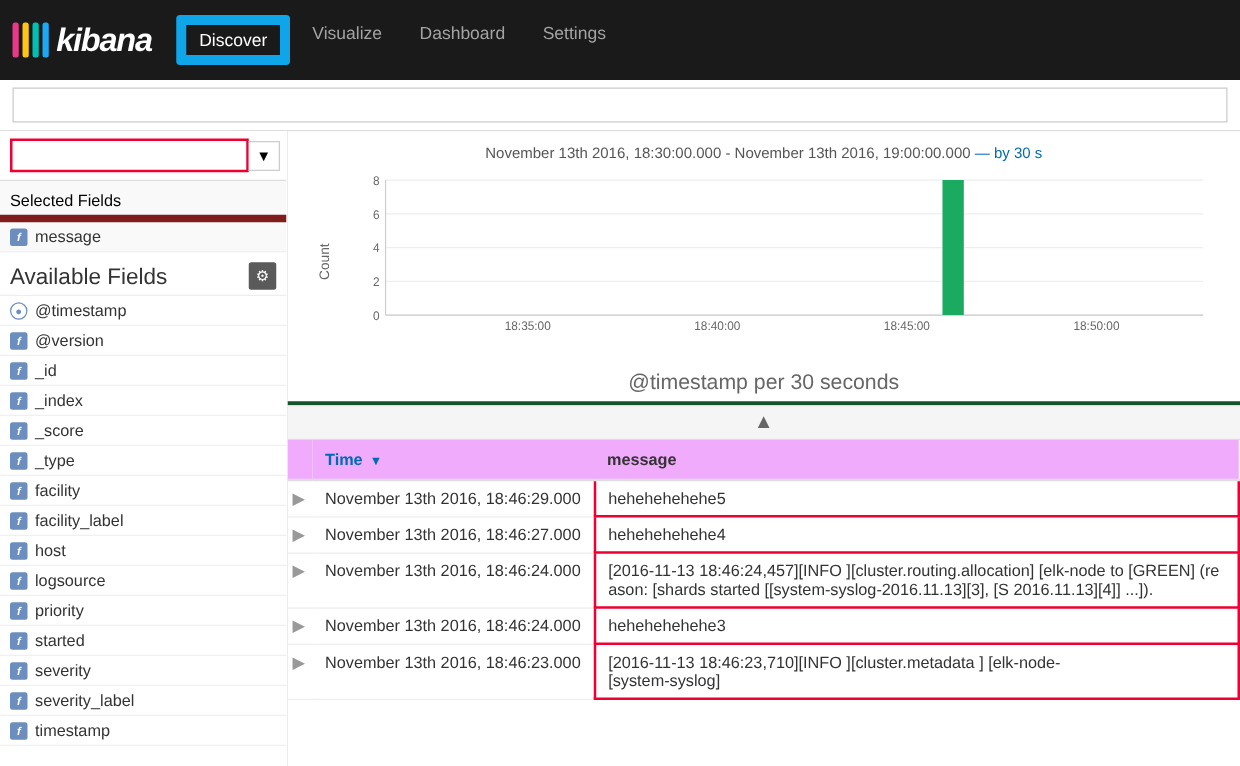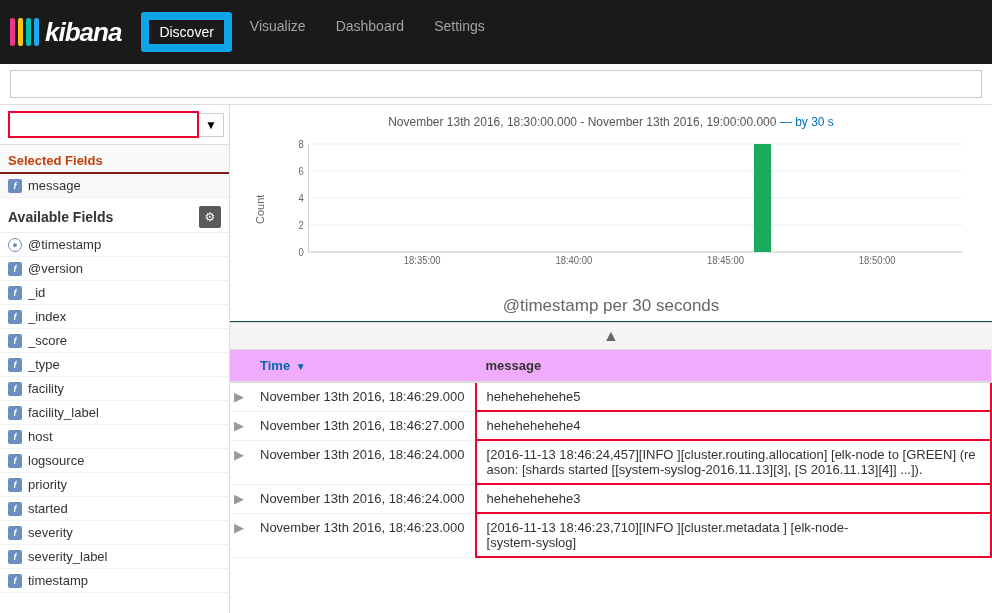--- a/index.html
+++ b/index.html
@@ -109,24 +109,24 @@
       background: none;
       border: none;
       cursor: pointer;
       font-size: 16px;
       color: #666;
       margin-left: 4px;
     }
 
     .sidebar-section-title {
       padding: 8px 8px 4px;
-      font-weight: bold;
+      font-weight: normal;
       font-size: 13px;
-      color: #c2410c;
-      border-bottom: 2px solid #7f1d1d;
+      color: #000000;
+      border-bottom: 6px solid #7f1d1d;
     }
 
     .selected-fields { background: #f9f9f9; }
     .field-item {
       display: flex;
       align-items: center;
       padding: 4px 8px;
       cursor: pointer;
       border-bottom: 1px solid #f0f0f0;
     }
@@ -153,21 +153,21 @@
     }
     .field-name { font-size: 13px; color: #333; }
 
     .available-fields-header {
       display: flex;
       align-items: center;
       justify-content: space-between;
       padding: 8px 8px 4px;
       border-bottom: 1px solid #eee;
     }
-    .available-fields-title { font-weight: bold; font-size: 14px; }
+    .available-fields-title { font-weight: normal; font-size: 18px; }
     .gear-btn {
       background: #5a5a5a;
       border: none;
       width: 22px;
       height: 22px;
       cursor: pointer;
       color: #fff;
       font-size: 12px;
       display: flex;
       align-items: center;
@@ -180,21 +180,21 @@
       flex: 1;
       display: flex;
       flex-direction: column;
       overflow: hidden;
       background: #fff;
     }
 
     
     .chart-area {
       padding: 10px 20px 5px;
-      border-bottom: 1px solid #14532d;
+      border-bottom: 3px solid #14532d;
       position: relative;
     }
     .time-range-header {
       text-align: center;
       font-size: 12px;
       color: #555;
       margin-bottom: 5px;
     }
     .time-range-link {
       color: #006bb4;

